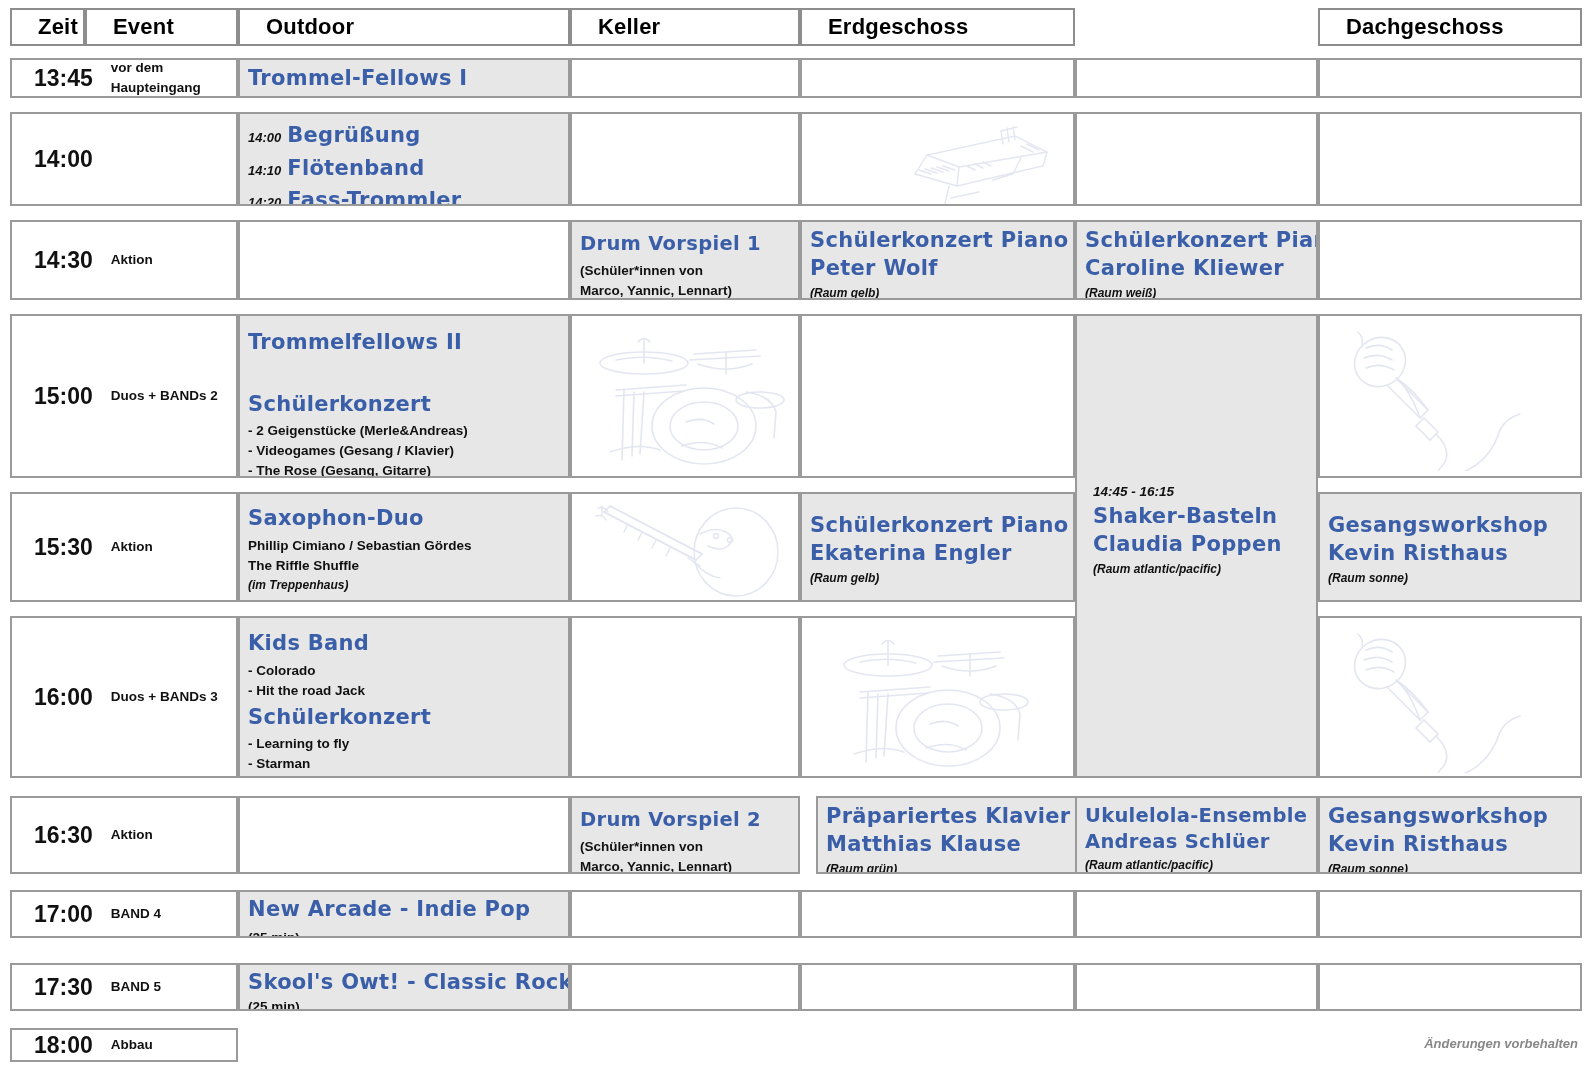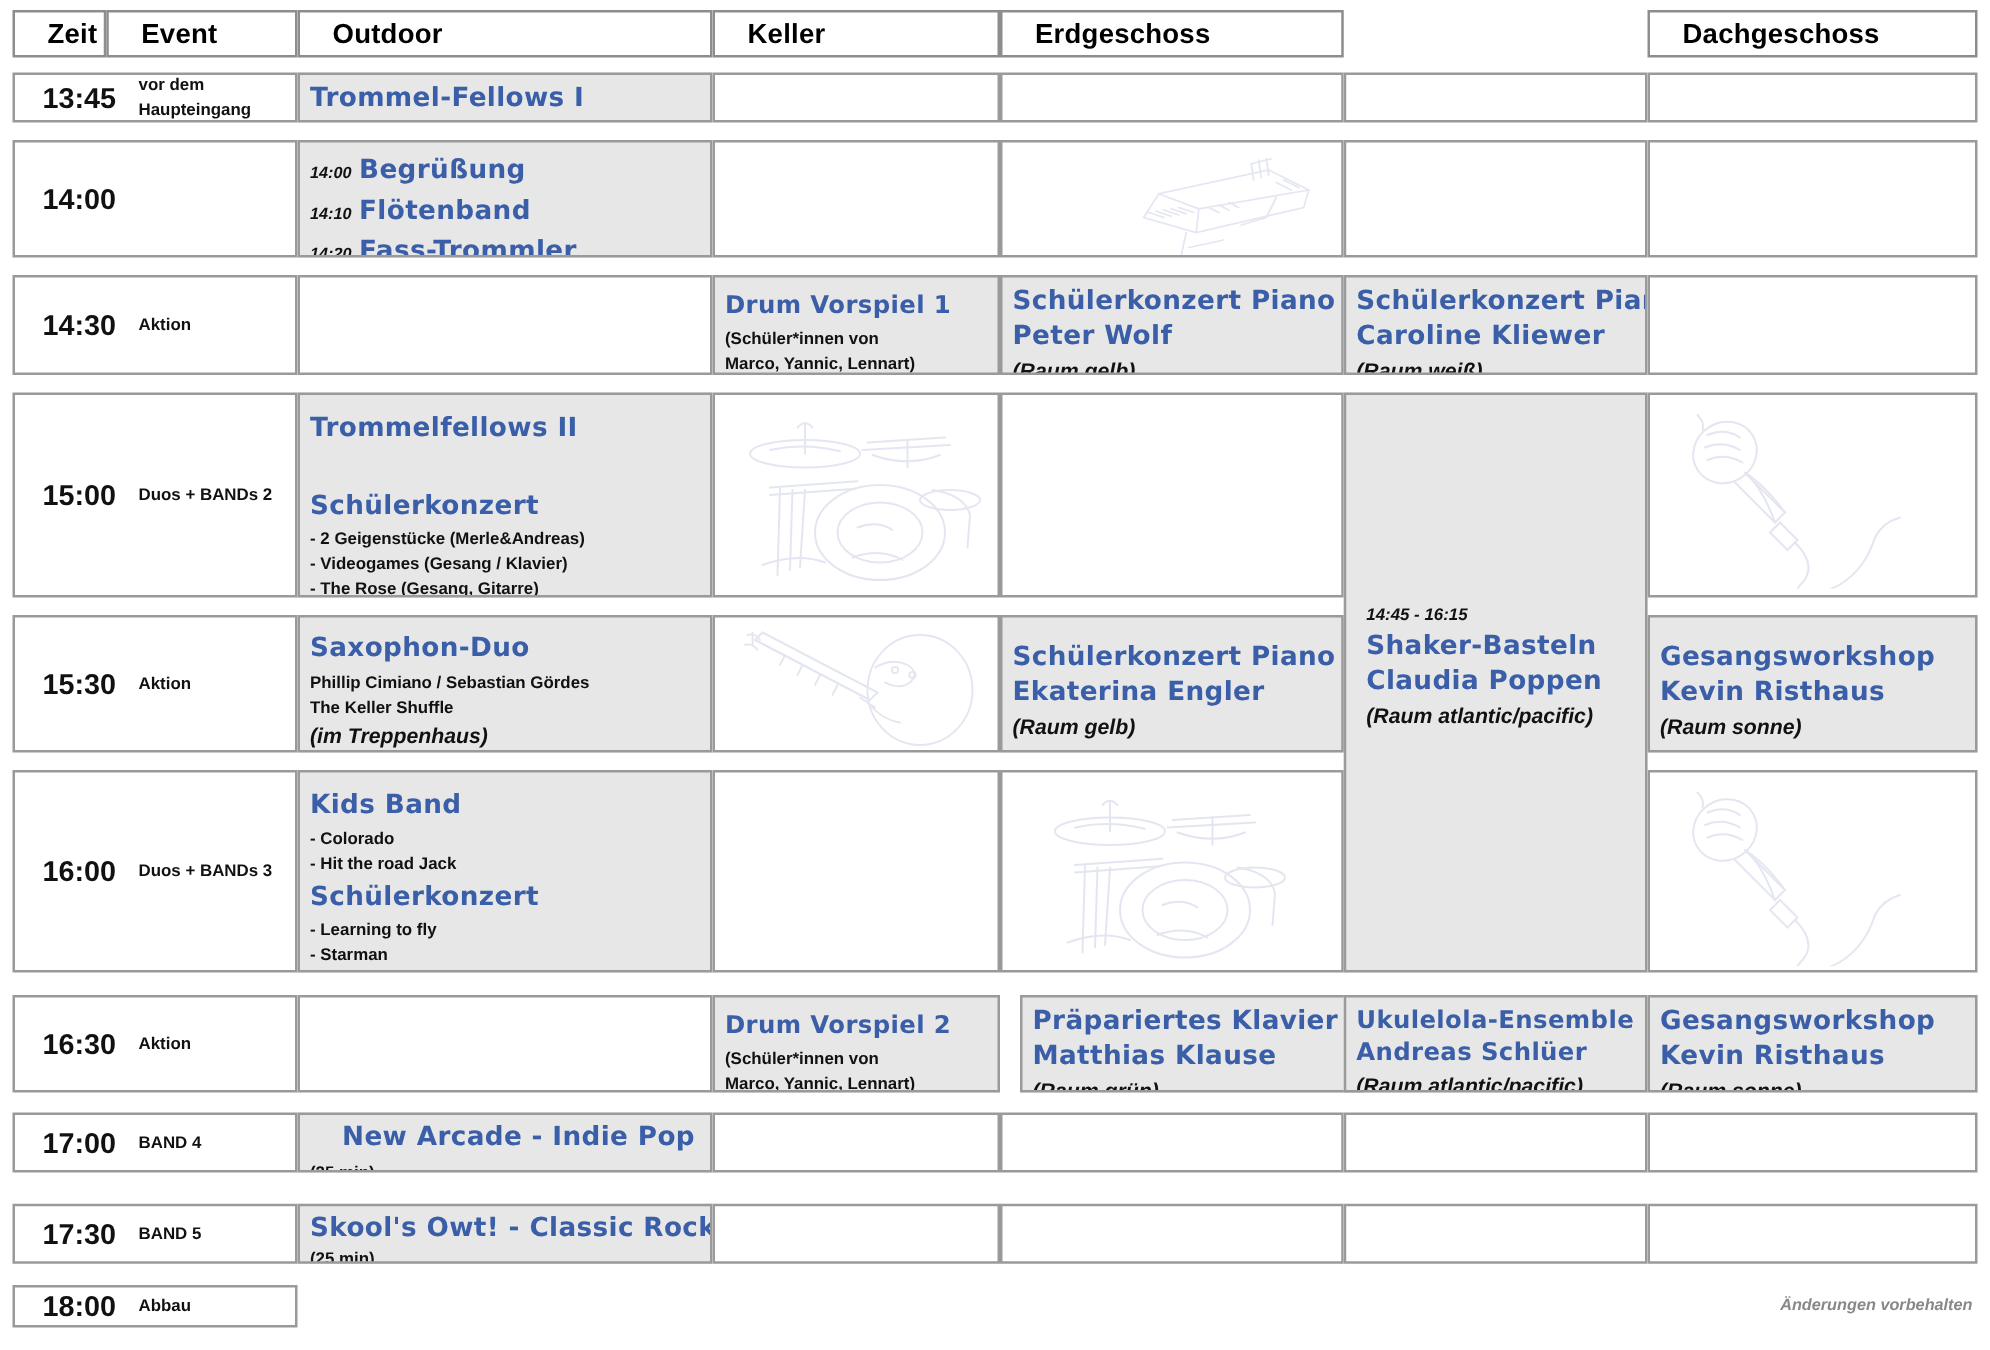--- a/index.html
+++ b/index.html
@@ -51,21 +51,21 @@
     font-size:21px;font-weight:bold;color:#3a5fa8;
     line-height:1.32;letter-spacing:.3px;
     white-space:nowrap;
   }
   .title.sm{font-size:19.5px;}
   .sub{
     font-size:13.5px;font-weight:600;color:#111;
     line-height:1.48;
   }
   .subi{
-    font-size:17px;font-weight:bold;font-style:italic;color:#111;
+    font-size:12px;font-weight:bold;font-style:italic;color:#111;
     line-height:1.5;
   }
   .tiny-time{
     font-size:13px;font-weight:bold;font-style:italic;color:#111;
     margin-right:6px;
   }
   .inline-row{display:flex;align-items:baseline;margin-bottom:5px;}
   .mini{
     font-size:13.5px;font-weight:bold;font-style:italic;color:#111;
     margin-bottom:4px;
@@ -258,21 +258,21 @@
   <div class="cell" style="left:10px;top:492px;width:228px;height:110px;">
     <div class="timeev">
       <span class="time-txt">15:30</span>
       <span class="event-txt">Aktion</span>
     </div>
   </div>
   <div class="cell gray" style="left:238px;top:492px;width:332px;height:110px;">
     <div class="pad" style="padding-top:11px;">
       <div class="title" style="margin-bottom:3px;">Saxophon-Duo</div>
       <div class="sub">Phillip Cimiano / Sebastian Gördes</div>
-      <div class="sub">The Keller Shuffle</div>
+      <div class="sub">The Riffle Shuffle</div>
       <div class="subi">(im Treppenhaus)</div>
     </div>
   </div>
   <div class="cell blank" style="left:570px;top:492px;width:230px;height:110px;">
     <div class="wm" style="left:16px;top:6px;">
       <svg width="200" height="105" viewBox="0 0 200 105" fill="none" stroke="#c9cee4" stroke-width="1.5" stroke-linecap="round">
         <path d="M10 8 Q16 6 20 12 M8 16 Q14 14 18 20 M14 6 L14 16"></path>
         <path d="M16 12 L108 60 M22 6 L114 54"></path>
         <path d="M16 12 L22 6 L114 54 L108 60 Z"></path>
         <path d="M40 24 L36 32 M54 32 L50 40 M68 40 L64 48 M82 48 L78 56"></path>
@@ -390,21 +390,21 @@
   </div>
 
   <div class="cell" style="left:10px;top:890px;width:228px;height:48px;">
     <div class="timeev">
       <span class="time-txt">17:00</span>
       <span class="event-txt">BAND 4</span>
     </div>
   </div>
   <div class="cell gray" style="left:238px;top:890px;width:332px;height:48px;">
     <div class="pad" style="padding-top:4px;">
-      <div class="title" style="margin-bottom:4px;text-align:right;">New Arcade  -   Indie Pop</div>
+      <div class="title" style="margin-bottom:4px;">New Arcade  -   Indie Pop</div>
       <div class="sub">(25 min)</div>
     </div>
   </div>
   <div class="cell blank" style="left:570px;top:890px;width:230px;height:48px;"></div>
   <div class="cell blank" style="left:800px;top:890px;width:275px;height:48px;"></div>
   <div class="cell blank" style="left:1075px;top:890px;width:243px;height:48px;"></div>
   <div class="cell blank" style="left:1318px;top:890px;width:264px;height:48px;"></div>
 
   <div class="cell" style="left:10px;top:963px;width:228px;height:48px;">
     <div class="timeev">

